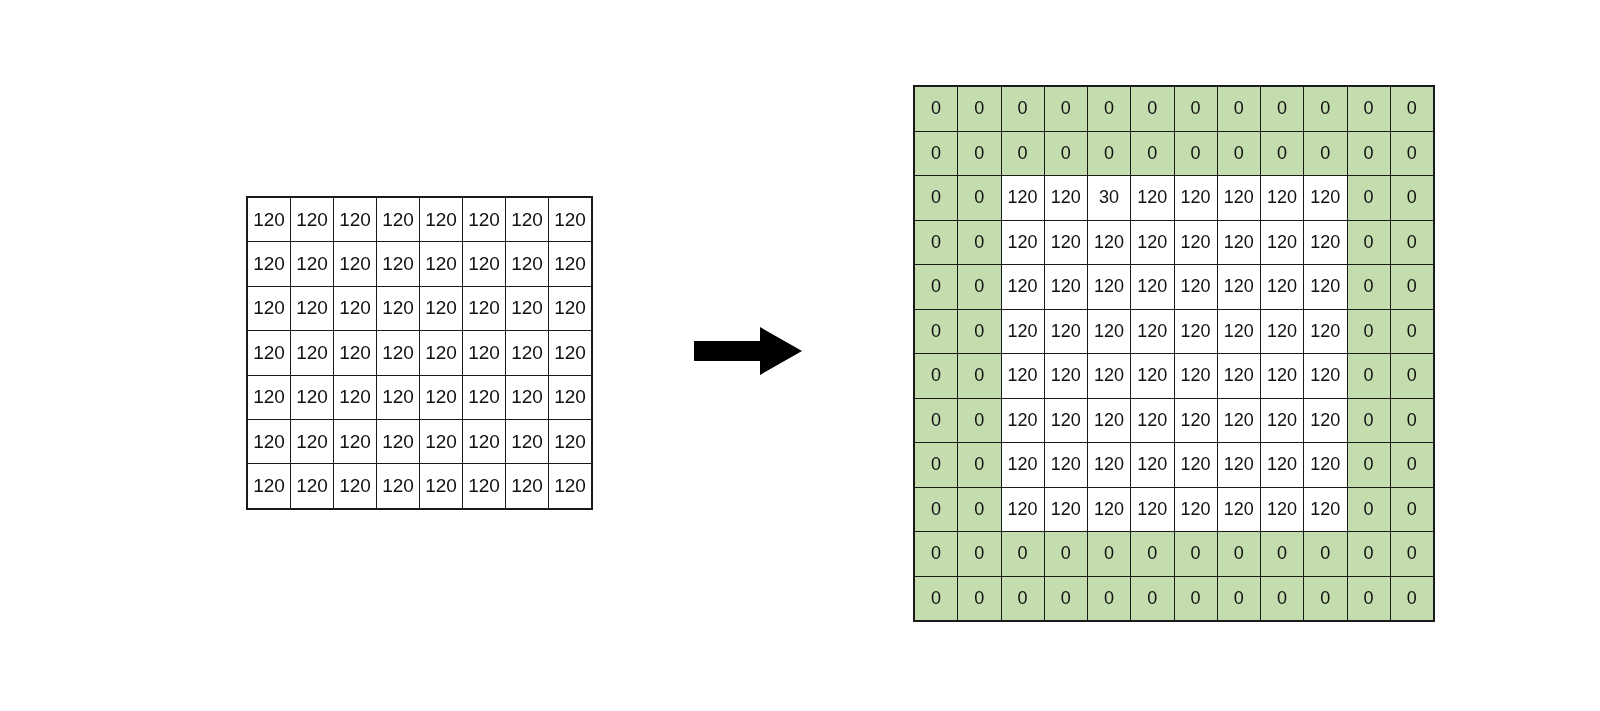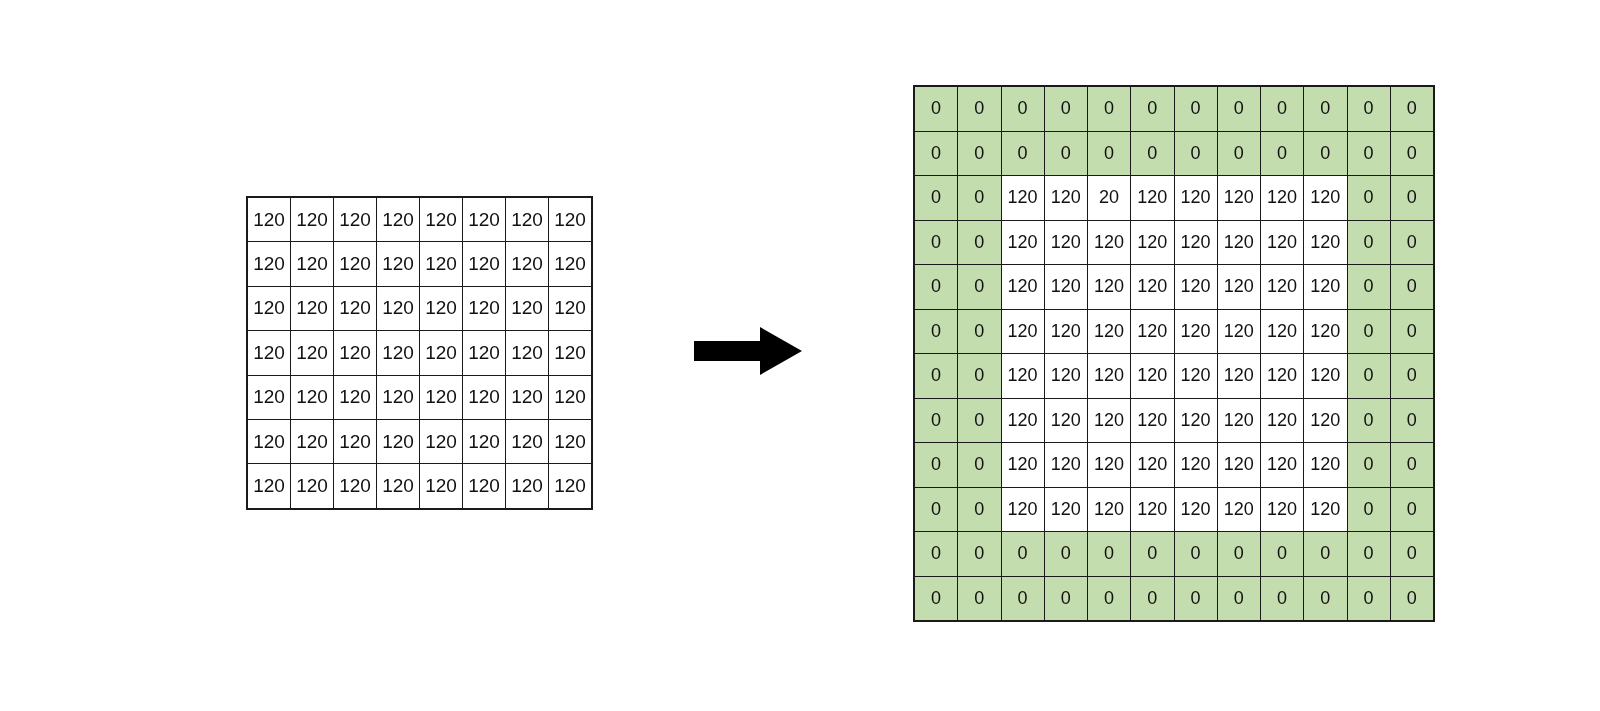--- a/index.html
+++ b/index.html
@@ -189,21 +189,21 @@
         <td class="pad">0</td>
         <td class="pad">0</td>
         <td class="pad">0</td>
         <td class="pad">0</td>
       </tr>
       <tr>
         <td class="pad">0</td>
         <td class="pad">0</td>
         <td class="core">120</td>
         <td class="core">120</td>
-        <td class="core">20</td>
+        <td class="core">30</td>
         <td class="core">120</td>
         <td class="core">120</td>
         <td class="core">120</td>
         <td class="core">120</td>
         <td class="core">120</td>
         <td class="pad">0</td>
         <td class="pad">0</td>
       </tr>
       <tr>
         <td class="pad">0</td>

